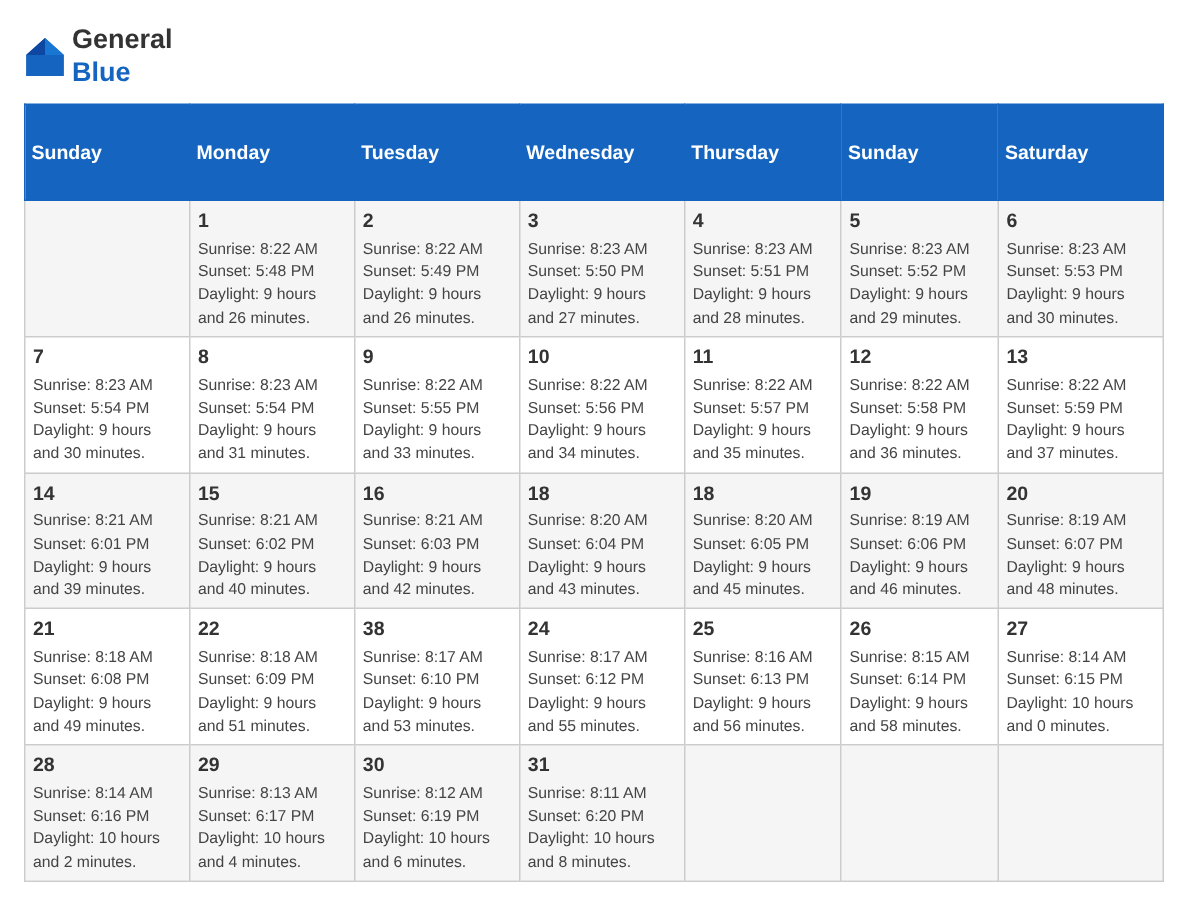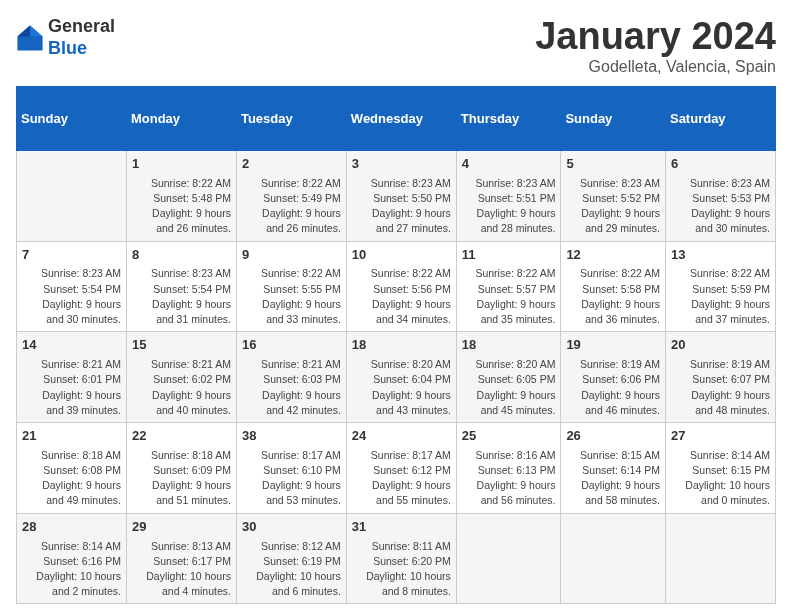--- a/index.html
+++ b/index.html
@@ -77,42 +77,37 @@
     }
     .day-number {
       font-weight: bold;
       font-size: 13px;
       display: block;
       margin-bottom: 2px;
     }
     .day-info {
       font-size: 10.5px;
       color: #444;
-      text-align: right;
     }
   </style>
 </head>
 <body>
 
 <div class="header">
   <div class="logo">
     <svg class="logo-icon" viewBox="0 0 40 40" xmlns="http://www.w3.org/2000/svg">
       <polygon points="20,2 38,18 38,38 2,38 2,18" fill="#1565c0"></polygon>
       <polygon points="20,2 38,18 20,18" fill="#1976d2"></polygon>
       <polygon points="2,18 20,2 20,18" fill="#0d47a1"></polygon>
     </svg>
     <div class="logo-text">
       <span class="logo-general">General</span><br>
       <span class="logo-blue">Blue</span>
     </div>
   </div>
-  <div class="title-block">
-    <div class="calendar-title">January 2024</div>
-    <div class="calendar-subtitle">Godelleta, Valencia, Spain</div>
-  </div>
 </div>
 
 <table>
   <thead>
     <tr>
     <th>Sunday</th>
         <th>Monday</th>
         <th>Tuesday</th>
         <th>Wednesday</th>
         <th>Thursday</th>

